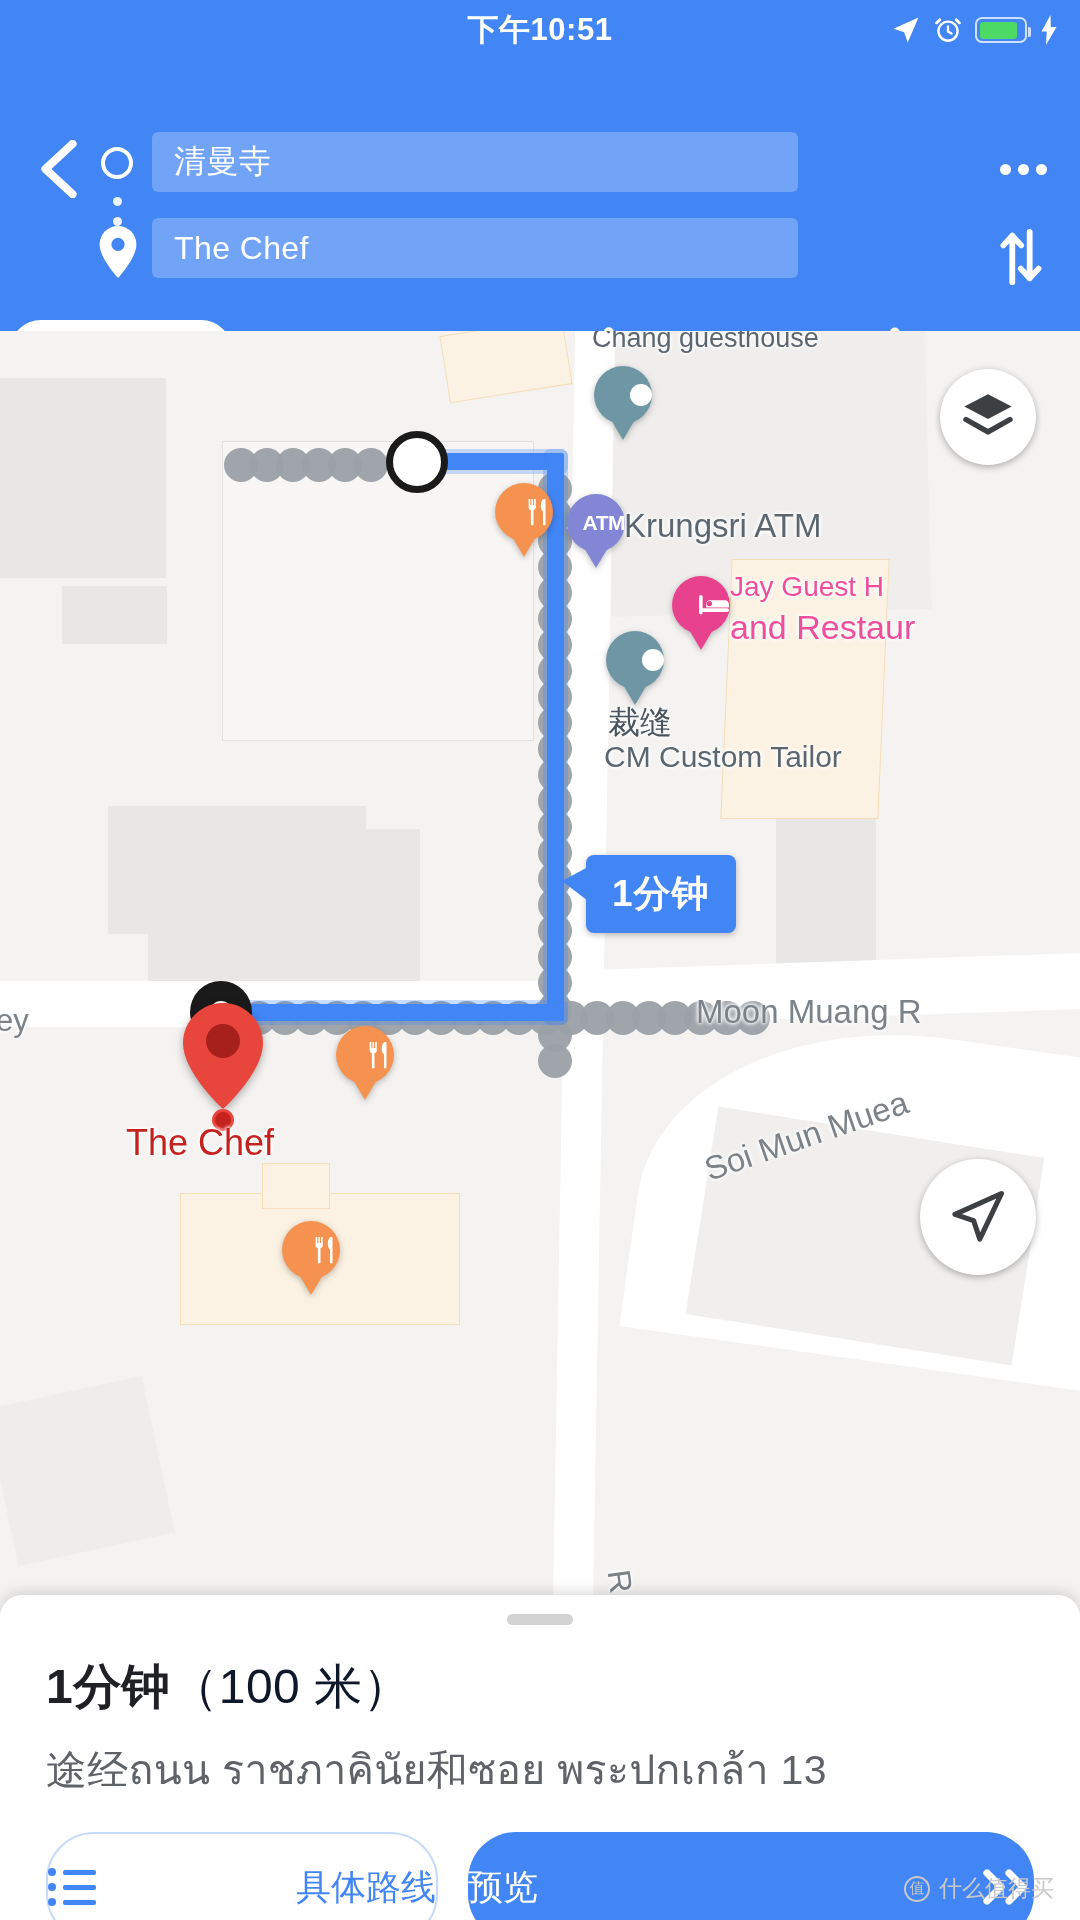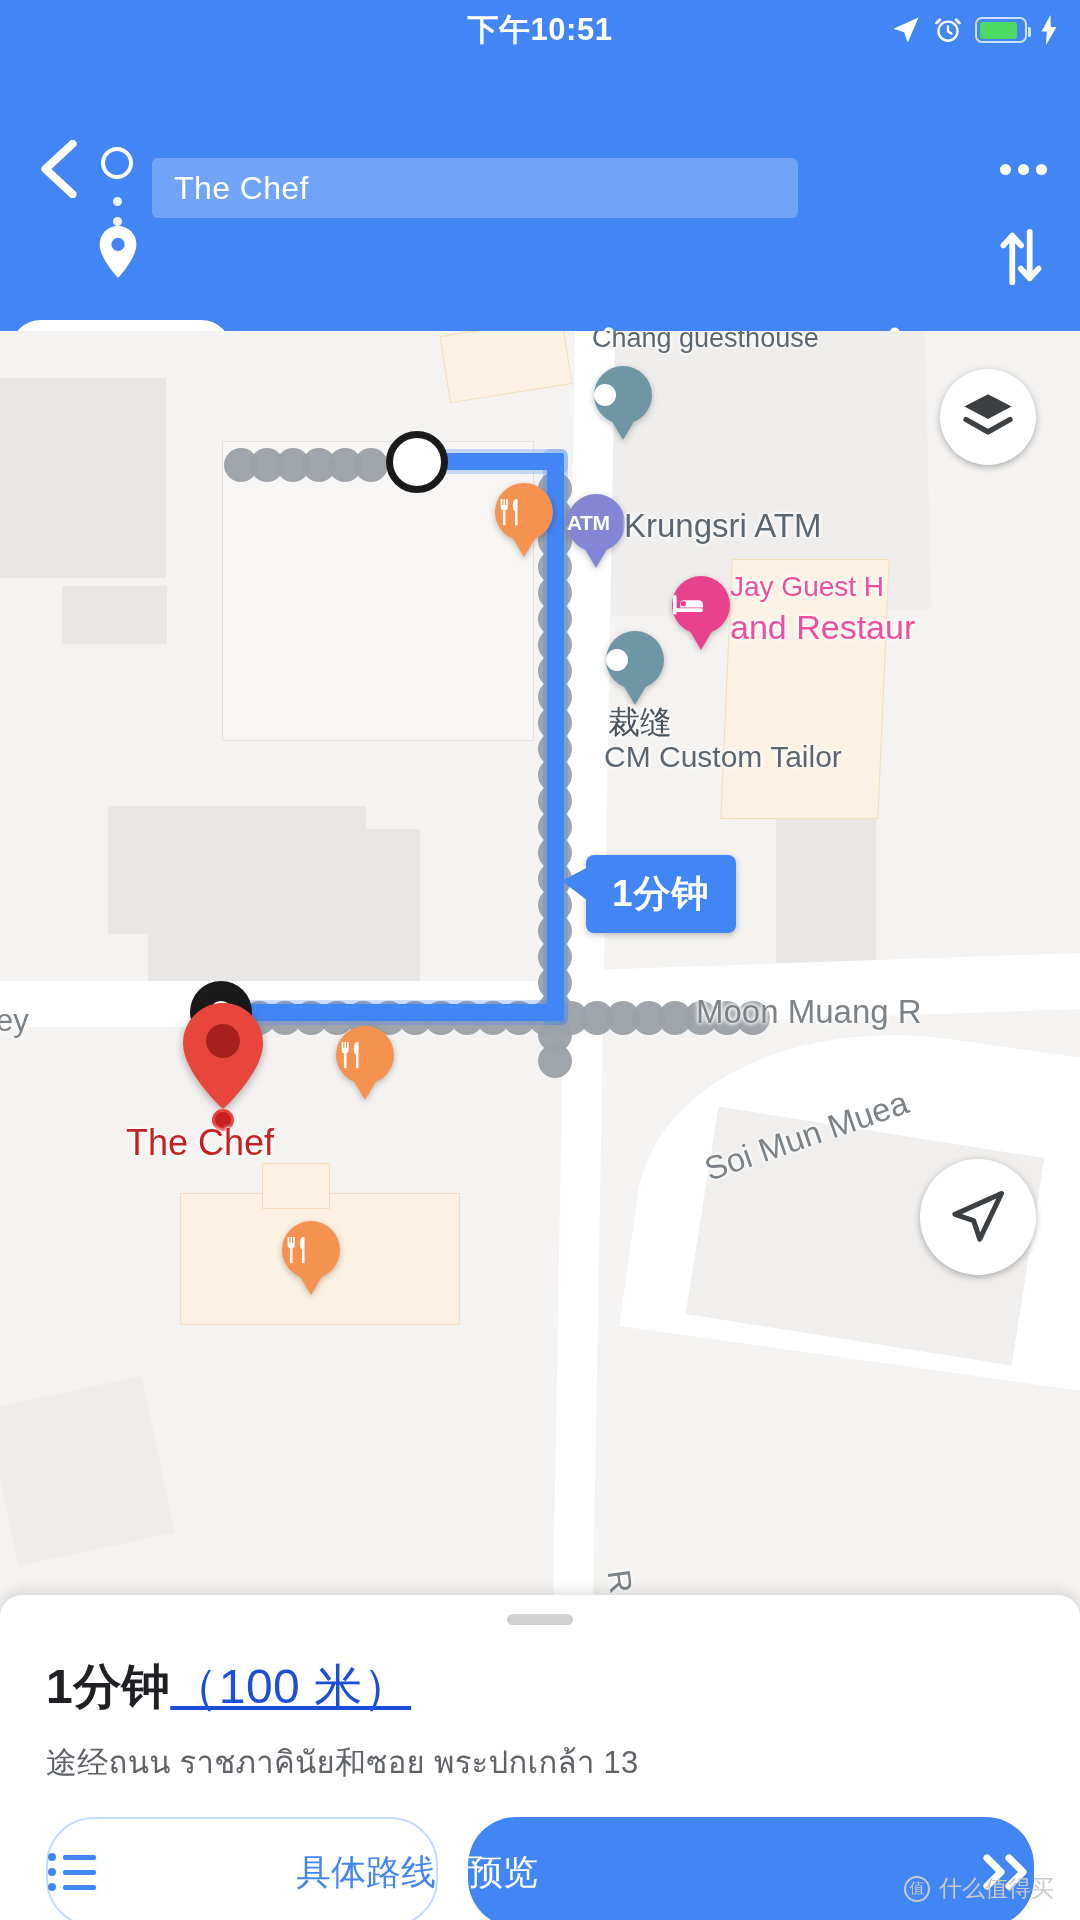--- a/index.html
+++ b/index.html
@@ -79,21 +79,21 @@
   .road{ position:absolute; background:#ffffff; }
 
   .maplabel{ position:absolute; font-size:27px; color:#5c6670;
     text-shadow:0 0 5px #fff,0 0 5px #fff,0 0 3px #fff; white-space:nowrap;}
   .maplabel.cn{ font-size:29px; color:#4a545e;text-align:center; }
   .maplabel.pink{ color:#ee4e9b; font-size:30px; }
   .maplabel.road-n{ color:#7b8288; font-size:29px; }
 
   
   .pin{ position:absolute; width:58px; height:58px; border-radius:50% 50% 50% 50%;
-    display:flex; align-items:center; justify-content:flex-start;
+    display:flex; align-items:center; justify-content:flex-end;
     filter:drop-shadow(0 2px 3px rgba(0,0,0,.25)); }
   .pin::after{ content:""; position:absolute; bottom:-16px; left:50%;
     transform:translateX(-50%); border-left:13px solid transparent;
     border-right:13px solid transparent; border-top:22px solid currentColor;}
   .pin.teal{ background:#6e96a4; color:#6e96a4;}
   .pin.orange{ background:#f5924f; color:#f5924f;}
   .pin.purple{ background:#8286d4; color:#8286d4;}
   .pin.pink{ background:#e8428f; color:#e8428f;}
   .pin .hole{ width:22px;height:22px;background:#fff;border-radius:50%;}
   .pin .atmtxt{ color:#fff; font-size:21px; font-weight:700; letter-spacing:-.5px;
@@ -136,22 +136,22 @@
   .sheet{
     position:absolute; left:0; bottom:0; width:1080px; height:325px;
     background:#fff; border-radius:22px 22px 0 0;
     box-shadow:0 -3px 14px rgba(0,0,0,.14);
   }
   .grabber{ width:66px;height:11px;background:#d2d2d2;border-radius:6px;
     margin:19px auto 0;}
   .sheet-title{ margin:30px 0 0 46px; font-size:48px; color:#202124;
     letter-spacing:.5px; }
   .sheet-title b{ font-weight:700; }
-  .sheet-title span{ font-weight:400; color:#1d4ed8;text-decoration:underline; }
-  .sheet-sub{ margin:18px 0 0 46px; font-size:31px; color:#5f6368;
+  .sheet-title span{ font-weight:400; color:#0f172a; }
+  .sheet-sub{ margin:18px 0 0 46px; font-size:41px; color:#5f6368;
     letter-spacing:.3px;}
   .btn-row{ display:flex; gap:30px; margin:30px 46px 0; }
   .btn{ height:110px; border-radius:48px; display:flex; align-items:center;
     justify-content:space-between; gap:22px; font-size:35px; font-weight:400;}
   .btn.outline{ flex:0 0 392px; border:2px solid #c6dafc; color:#4285f4; background:#fff;}
   .btn.filled{ flex:1; background:#4285f4; color:#ffffff;}
   .listicon{ display:flex; flex-direction:column; gap:7px;}
   .listicon .lr{ display:flex; align-items:center; gap:7px;}
   .listicon .lr i{ width:8px;height:8px;border-radius:50%;background:#4285f4;display:block;}
   .listicon .lr b{ width:33px;height:5px;background:#4285f4;border-radius:2px;display:block;}
@@ -198,20 +198,21 @@
       <i></i>
     </div>
   <div class="dest-pin">
     <svg width="40" height="52" viewBox="0 0 20 26">
       <path d="M10 0C4.9 0 .8 4.1.8 9.2.8 16.1 10 26 10 26s9.2-9.9 9.2-16.8C19.2 4.1 15.1 0 10 0z" fill="#fff"></path>
       <circle cx="10" cy="9.2" r="3.3" fill="#4285f4"></circle>
     </svg>
   </div>
 
   <div class="field-col">
+    <div class="field" placeholder="起点">清曼寺</div>
     <div class="field dest" placeholder="终点">The Chef</div>
   </div>
 
   <div class="dots-btn">
     <i></i>
     <i></i>
     <i></i>
   </div>
 
   <div class="swap-btn">

